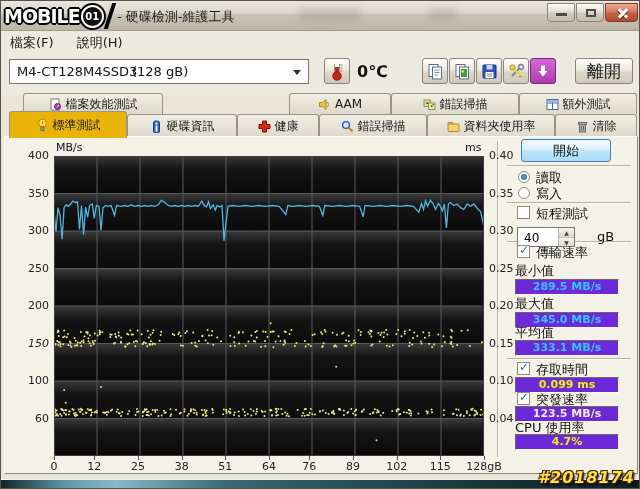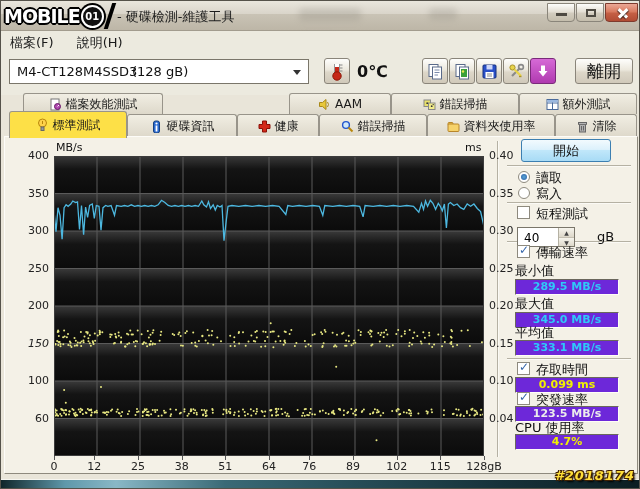--- a/index.html
+++ b/index.html
@@ -48,21 +48,21 @@
   .temp-label { position:absolute; left:356px; top:9px; font-size:16px; font-weight:bold; color:#111; }
   .exitbtn { position:absolute; left:574px; top:5px; width:58px; height:26px; font-size:17px;
     text-align:center; line-height:24px; color:#111; }
 
   
   .tab { position:absolute; display:flex; align-items:center; justify-content:center; gap:4px;
     font-size:12px; color:#1a1a1a; border:1px solid #98948a; border-bottom:none;
     border-radius:3px 3px 0 0; background:linear-gradient(#f1eee3,#ddd8ca); }
   .trow1 { top:92px; height:21px; z-index:1; }
   .trow2 { top:113px; height:23px; z-index:2; }
-  .tab.active { top:110px; height:27px; background:#fde047; z-index:4; }
+  .tab.active { top:110px; height:27px; background:#eab308; z-index:4; }
   .tab svg { flex:0 0 auto; }
 
   
   .page { position:absolute; left:3px; top:135px; width:634px; height:338px; background:#f4f1e7;
     border:1px solid; border-color:#fdfcf8 #8e8a7e #8e8a7e #fdfcf8; z-index:3; }
   .plot { position:absolute; left:53px; top:155px; width:430px; height:300px; z-index:5; background:#0a0a0a; }
   .axis-unit { position:absolute; z-index:6; font-size:11px; color:#111; }
   .tick { position:absolute; z-index:6; font-size:11px; color:#222; }
   .xtm { position:absolute; top:455px; width:1px; height:4px; background:#555; z-index:6; }
 
@@ -87,21 +87,21 @@
     font-size:11px; font-weight:bold; text-align:center; line-height:14px; }
   .cyan { color:#2fc8f8; } .yellow { color:#f0f000; } .whitev { color:#ececec; }
   .spin { position:absolute; left:516px; top:226px; width:58px; height:20px; background:#fff;
     border:1px solid #7a766a; z-index:6; font-size:12px; }
   .spin .val { position:absolute; left:6px; top:3px; }
   .spin .arrows { position:absolute; right:0; top:0; width:16px; height:18px; border-left:1px solid #b5b1a3; }
   .spin .ar { height:9px; font-size:6px; line-height:9px; text-align:center; color:#444;
     background:linear-gradient(#f6f4ec,#ddd8ca); }
   .spin .ar + .ar { border-top:1px solid #c5c0b2; }
 
-  .watermark { position:absolute; right:4px; top:467px; z-index:10; font-size:13px; font-weight:bold;
+  .watermark { position:absolute; right:4px; top:467px; z-index:10; font-size:16px; font-weight:bold;
     font-style:italic; color:#ffdf3a; letter-spacing:1px;
     text-shadow:-1px -1px 0 #402000,1px -1px 0 #402000,-1px 1px 0 #402000,1px 1px 0 #402000,2px 2px 2px #000; }
   .bottomstrip { position:absolute; left:0; top:478px; width:640px; height:11px;
     border-top:1px solid #f6f5ef;
     background:linear-gradient(90deg,#10262a 0%,#5f98aa 10%,#89b8c6 18%,#3a6a76 35%,#274e58 55%,#16323a 78%,#0c1e22 100%); }
 </style>
 </head>
 <body>
 
 <div id="win">

